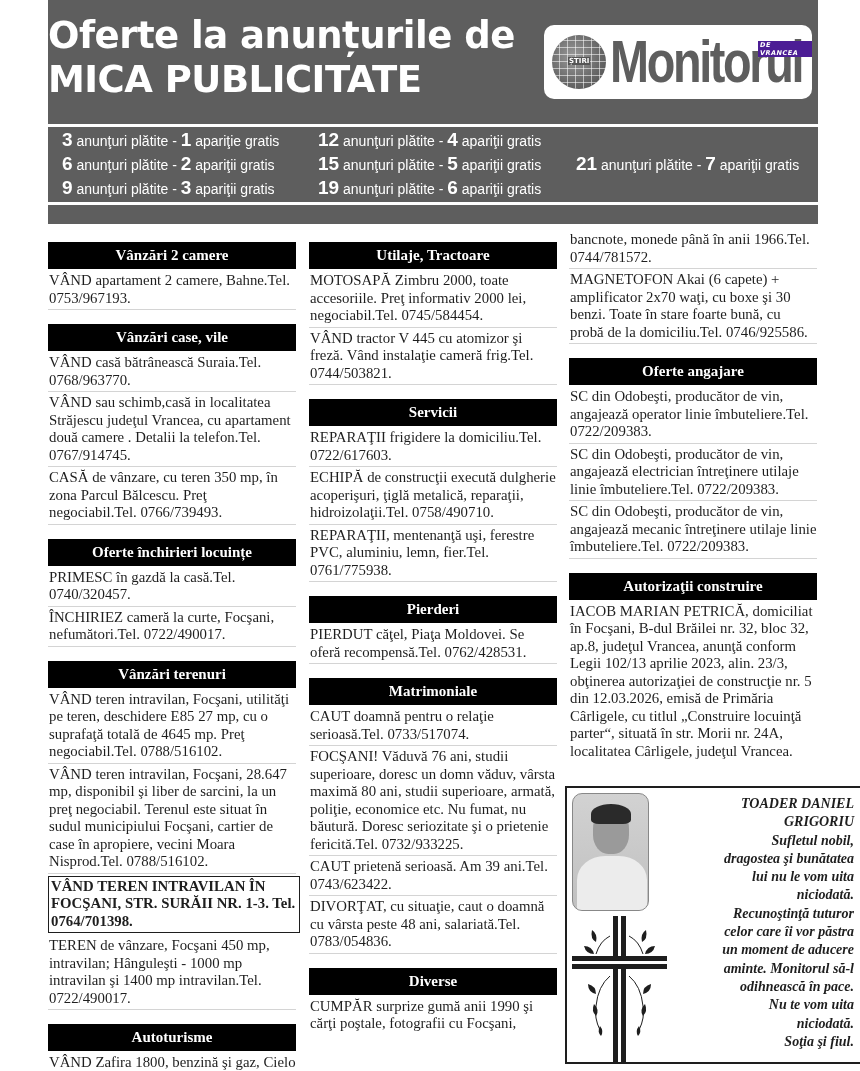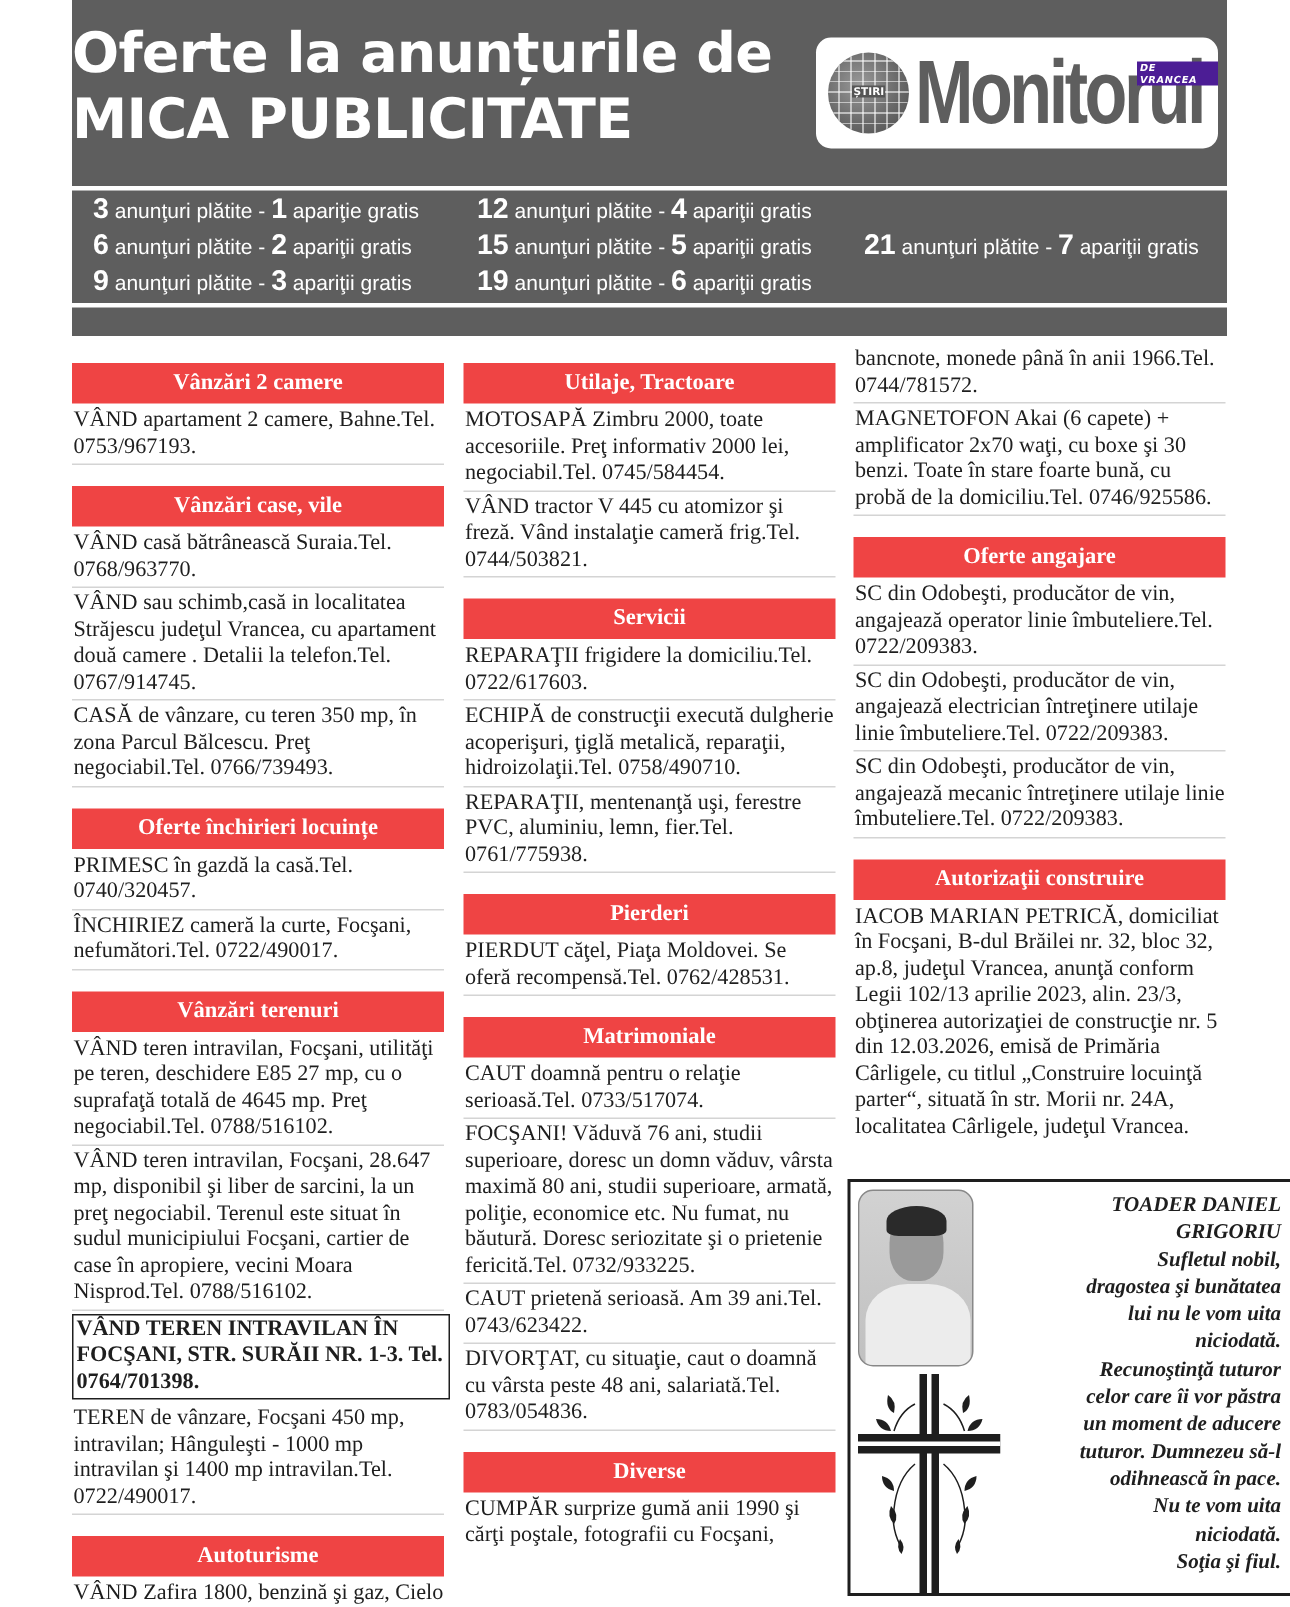--- a/index.html
+++ b/index.html
@@ -29,21 +29,21 @@
   .offer { position: absolute; font-family: "Liberation Sans", sans-serif; color: #ffffff; font-size: 14px; line-height: 24px; white-space: nowrap; }
   .offer b { font-size: 19px; font-weight: bold; }
   .header-bottom { position: absolute; left: 0; top: 206px; width: 770px; height: 18px; }
 
   
   .col { position: absolute; top: 242px; width: 248px; }
   .col-left { left: 48px; }
   .col-mid { left: 309px; top: 242px; }
   .col-right { left: 569px; top: 231px; }
 
-  .section-title { background: #ef4444; color: #ffffff; font-family: "Liberation Serif", serif; font-weight: bold;
+  .section-title { background: #000000; color: #ffffff; font-family: "Liberation Serif", serif; font-weight: bold;
                    text-align: center; font-size: 15px; line-height: 27px; height: 27px; margin-bottom: 3px; }
   .ad { font-size: 14.8px; line-height: 17.5px; padding: 0 0 2px 1px; border-bottom: 1px solid #d4d4d4; margin-bottom: 2px; }
   .section { margin-bottom: 14px; }
   .ad.boxed { border: 1.5px solid #1e1e1e; font-weight: bold; padding: 1px 3px 2px 2px; margin: 2px -4px 4px 0; }
 
   
   .obit { position: absolute; left: 565px; top: 786px; width: 299px; height: 278px; border: 2px solid #1e1e1e; }
   .photo { position: absolute; left: 5px; top: 5px; width: 77px; height: 118px; border-radius: 10px;
            background: linear-gradient(180deg, #d2d2d2 0%, #c0c0c0 100%); border: 1px solid #888; overflow: hidden; }
   .photo .head { position: absolute; left: 20px; top: 14px; width: 36px; height: 46px; border-radius: 45% 45% 42% 42%; background: #9a9a9a; }
@@ -193,19 +193,19 @@
   <div class="obit-text">
     <div>TOADER DANIEL</div>
     <div>GRIGORIU</div>
     <div>Sufletul nobil,</div>
     <div>dragostea şi bunătatea</div>
     <div>lui nu le vom uita</div>
     <div>niciodată.</div>
     <div>Recunoştinţă tuturor</div>
     <div>celor care îi vor păstra</div>
     <div>un moment de aducere</div>
-    <div>tuturor. Dumnezeu să-l</div>
+    <div>aminte. Monitorul să-l</div>
     <div>odihnească în pace.</div>
     <div>Nu te vom uita</div>
     <div>niciodată.</div>
     <div>Soţia şi fiul.</div>
   </div>
 </div>
 
 </body></html>

